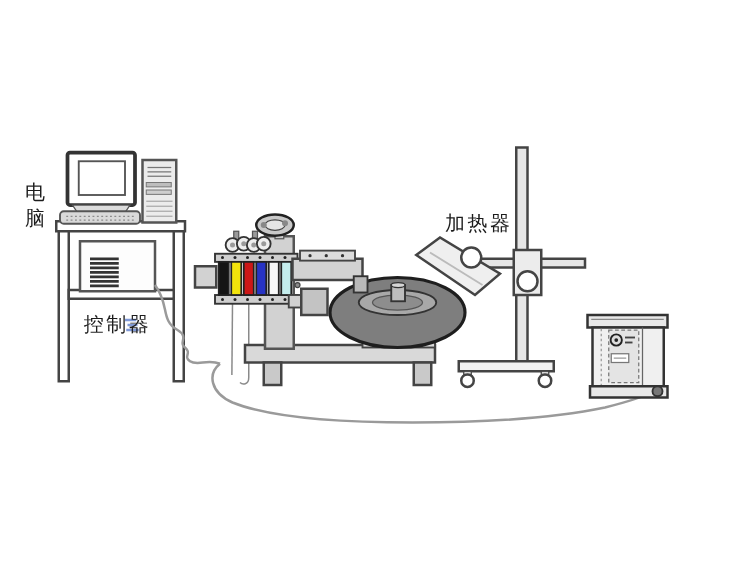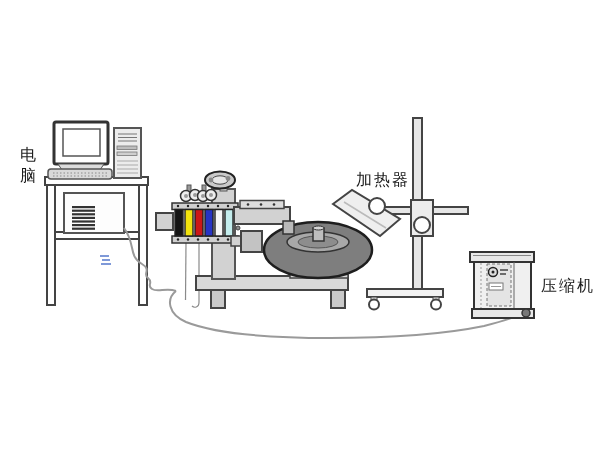--- a/index.html
+++ b/index.html
@@ -212,15 +212,15 @@
       <line x1="500" y1="270" x2="508" y2="270" stroke="#444" stroke-width="1.5"></line>
       <line x1="500" y1="274" x2="506" y2="274" stroke="#444" stroke-width="1.5"></line>
       <rect x="489" y="283" width="14" height="7" fill="#ffffff" stroke="#777" stroke-width="1"></rect>
       <line x1="491" y1="286.5" x2="501" y2="286.5" stroke="#999" stroke-width="1"></line>
       <rect x="472" y="309" width="62" height="9" fill="#e8e8e8" stroke="#333" stroke-width="2"></rect>
       <circle cx="526" cy="313" r="4" fill="#777" stroke="#333" stroke-width="1.5"></circle>
     </g>
   </svg>
 
   <div class="lbl vertical" style="left:20px; top:144px;">电脑</div>
+  <div class="lbl" style="left:67px; top:251px;">控制器</div>
   <div class="lbl" style="left:356px; top:170px;">加热器</div>
-  <div class="lbl" style="left:541px; top:276px;">压缩机</div>
 </div>
 
 </body></html>

